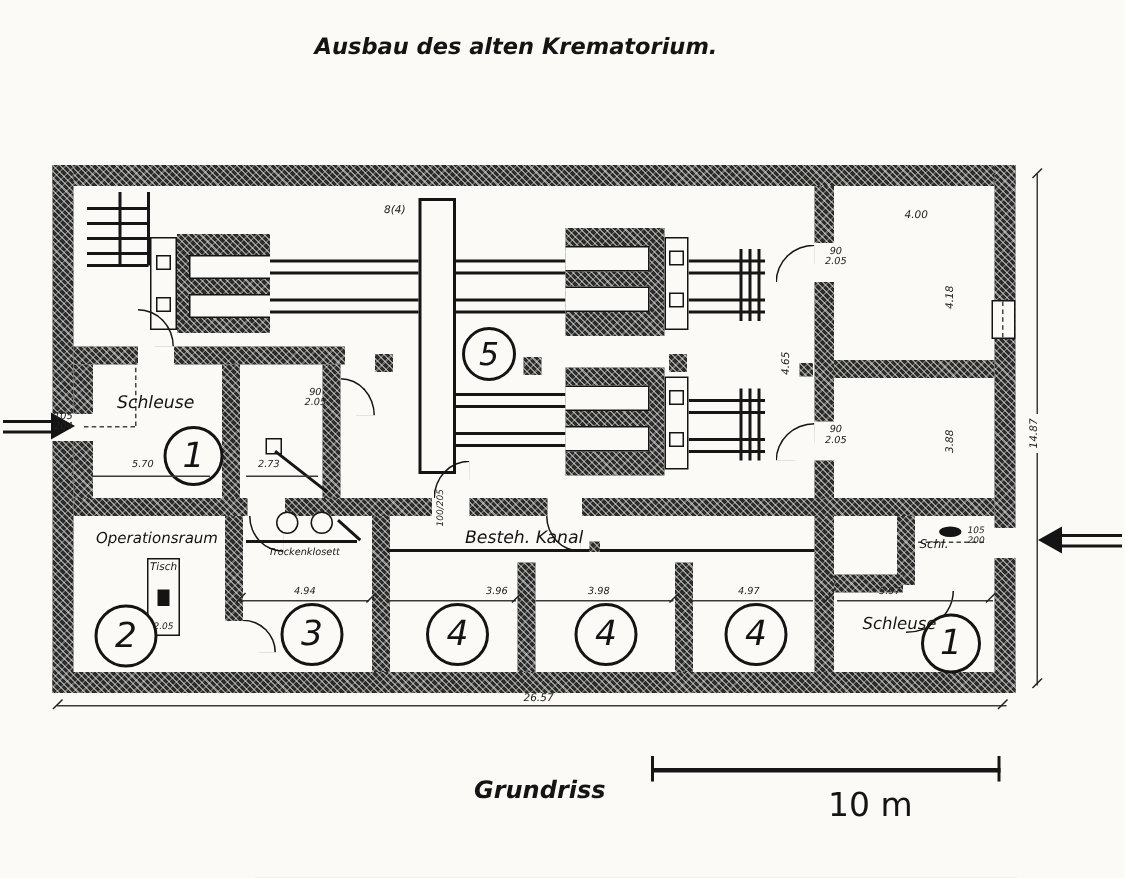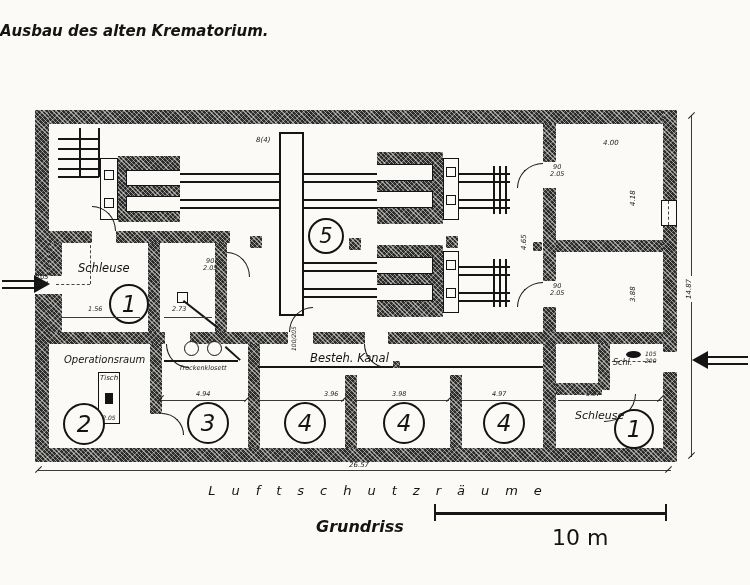--- a/index.html
+++ b/index.html
@@ -22,21 +22,21 @@
   .tc{position:absolute;border:1.8px solid #141414;border-radius:50%;background:#fbfaf6;box-sizing:border-box;}
   .arc{position:absolute;box-sizing:border-box;}
   .arc-tr{border-top:1.5px solid #141414;border-right:1.5px solid #141414;border-radius:0 100% 0 0;}
   .arc-tl{border-top:1.5px solid #141414;border-left:1.5px solid #141414;border-radius:100% 0 0 0;}
   .arc-bl{border-bottom:1.5px solid #141414;border-left:1.5px solid #141414;border-radius:0 0 0 100%;}
   .arc-br{border-bottom:1.5px solid #141414;border-right:1.5px solid #141414;border-radius:0 0 100% 0;}
   .dash{position:absolute;border-top:1px dashed #444;}
   .dashv{position:absolute;border-left:1px dashed #444;}
   .tick{position:absolute;width:9px;height:1px;background:#222;transform:rotate(-45deg);}
   .rot{transform:rotate(-90deg);transform-origin:left top;}
-  .title{position:absolute;left:0;width:688px;font-style:italic;font-weight:600;}
+  .title{position:absolute;left:0;width:688px;text-align:center;font-style:italic;font-weight:600;}
   .mask{background:#fbfaf6;padding:0 3px;}
 </style>
 </head>
 <body>
 
 <div id="page">
 
   <div class="title" style="top:22px;font-size:15px;">Ausbau des alten Krematorium.</div>
 
   <div class="w" style="left:35px;top:110px;width:642px;height:14px;"></div>
@@ -179,21 +179,21 @@
 
   <div class="lbl" style="left:78px;top:262px;font-size:11.5px;">Schleuse</div>
   <div class="lbl" style="left:64px;top:355px;font-size:10px;text-align:right;">Operationsraum</div>
   <div class="lbl" style="left:179px;top:365px;font-size:6.5px;">Trockenklosett</div>
   <div class="lbl" style="left:266px;top:352px;font-size:11.5px;margin-left:44px;">Besteh. Kanal</div>
   <div class="lbl" style="left:575px;top:410px;font-size:11px;">Schleuse</div>
   <div class="lbl" style="left:613px;top:359px;font-size:8px;">Schl.</div>
   <div class="lbl" style="left:256px;top:137px;font-size:7px;">8(4)</div>
 
   <div class="dimln" style="left:62px;top:317px;width:78px;height:1px;"></div>
-  <div class="dim" style="left:88px;top:306px;">1.56</div>
+  <div class="dim" style="left:88px;top:306px;">5.70</div>
   <div class="dimln" style="left:164px;top:317px;width:48px;height:1px;"></div>
   <div class="dim" style="left:172px;top:306px;">2.73</div>
   <div class="dimln" style="left:162px;top:400px;width:84px;height:1px;"></div>
   <div class="dim" style="left:196px;top:391px;">4.94</div>
   <div class="dimln" style="left:260px;top:400px;width:84px;height:1px;"></div>
   <div class="dim" style="left:292px;top:391px;margin-left:32px;">3.96</div>
   <div class="dimln" style="left:357px;top:400px;width:92px;height:1px;"></div>
   <div class="dim" style="left:392px;top:391px;">3.98</div>
   <div class="dimln" style="left:462px;top:400px;width:80px;height:1px;"></div>
   <div class="dim" style="left:492px;top:391px;">4.97</div>
@@ -235,20 +235,19 @@
 
   <div class="dimln" style="left:38px;top:470px;width:633px;height:1px;"></div>
   <div class="tick" style="left:34px;top:469px;"></div>
   <div class="tick" style="left:664px;top:469px;"></div>
   <div class="dim mask" style="left:346px;top:462px;font-size:7px;">26.57</div>
   <div class="dimln" style="left:691px;top:116px;width:1px;height:341px;"></div>
   <div class="tick" style="left:687px;top:115px;"></div>
   <div class="tick" style="left:687px;top:455px;"></div>
   <div class="dim rot mask" style="left:686px;top:302px;font-size:7px;">14.87</div>
 
-  <div class="lbl" style="left:0;top:484px;width:750px;text-align:center;font-size:13px;letter-spacing:16px;text-indent:16px;">Luftschutzräume</div>
   <div class="lbl" style="left:316px;top:519px;font-size:16px;font-weight:600;">Grundriss</div>
   <div class="ln" style="left:434px;top:512px;width:233px;height:2.5px;"></div>
   <div class="ln" style="left:434px;top:504px;width:2px;height:17px;"></div>
   <div class="ln" style="left:665px;top:504px;width:2px;height:17px;"></div>
   <div class="lbl" style="left:552px;top:526px;font-size:22px;font-style:normal;">10 m</div>
 
 </div>
 
 </body></html>

